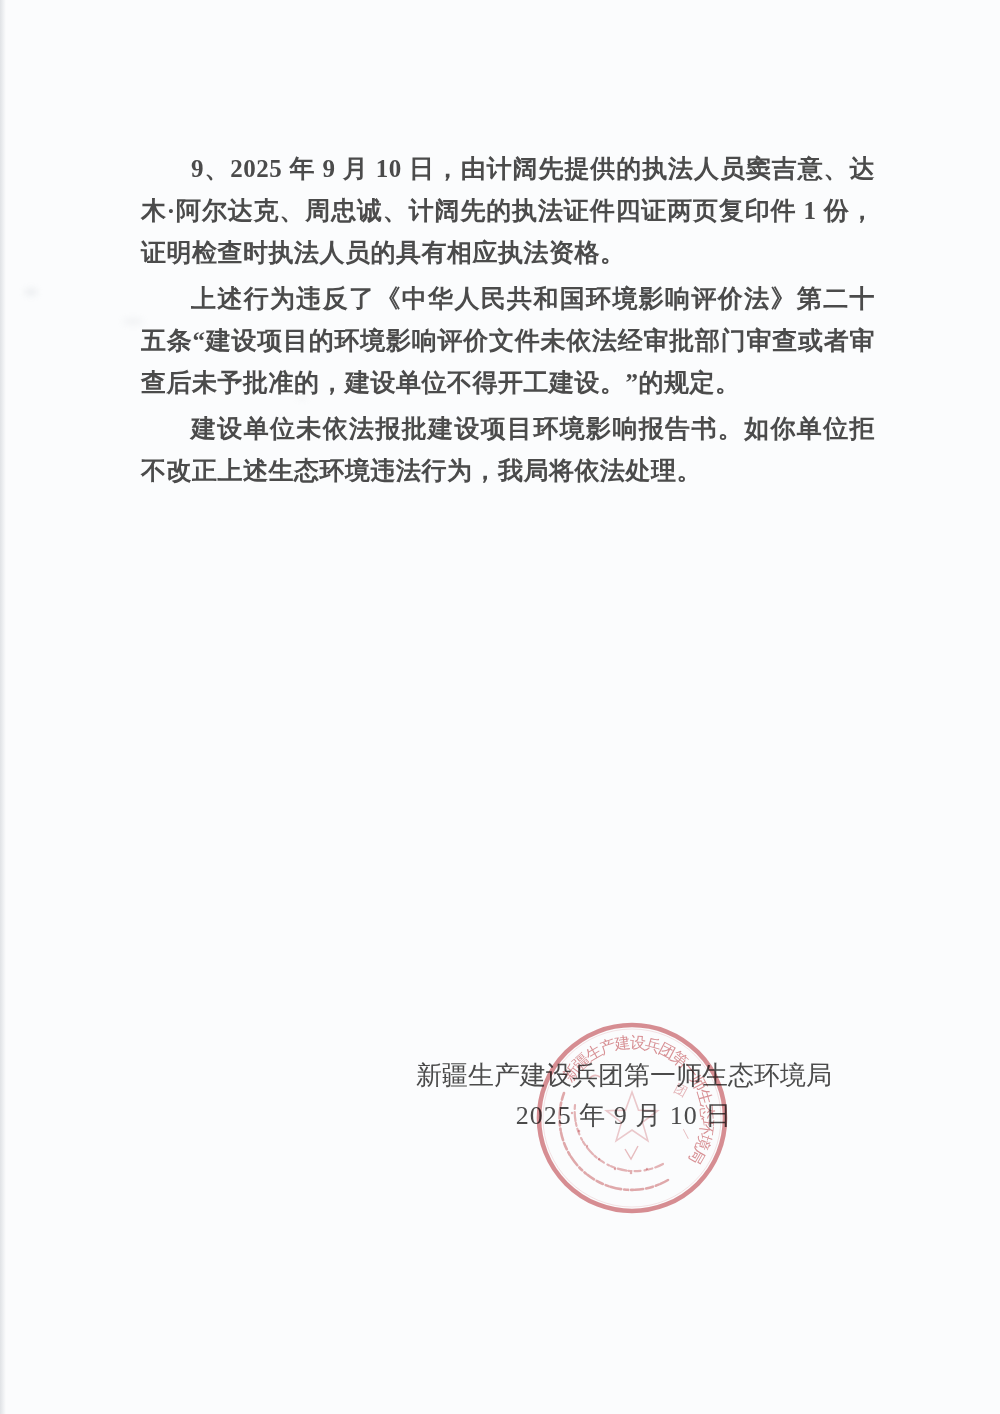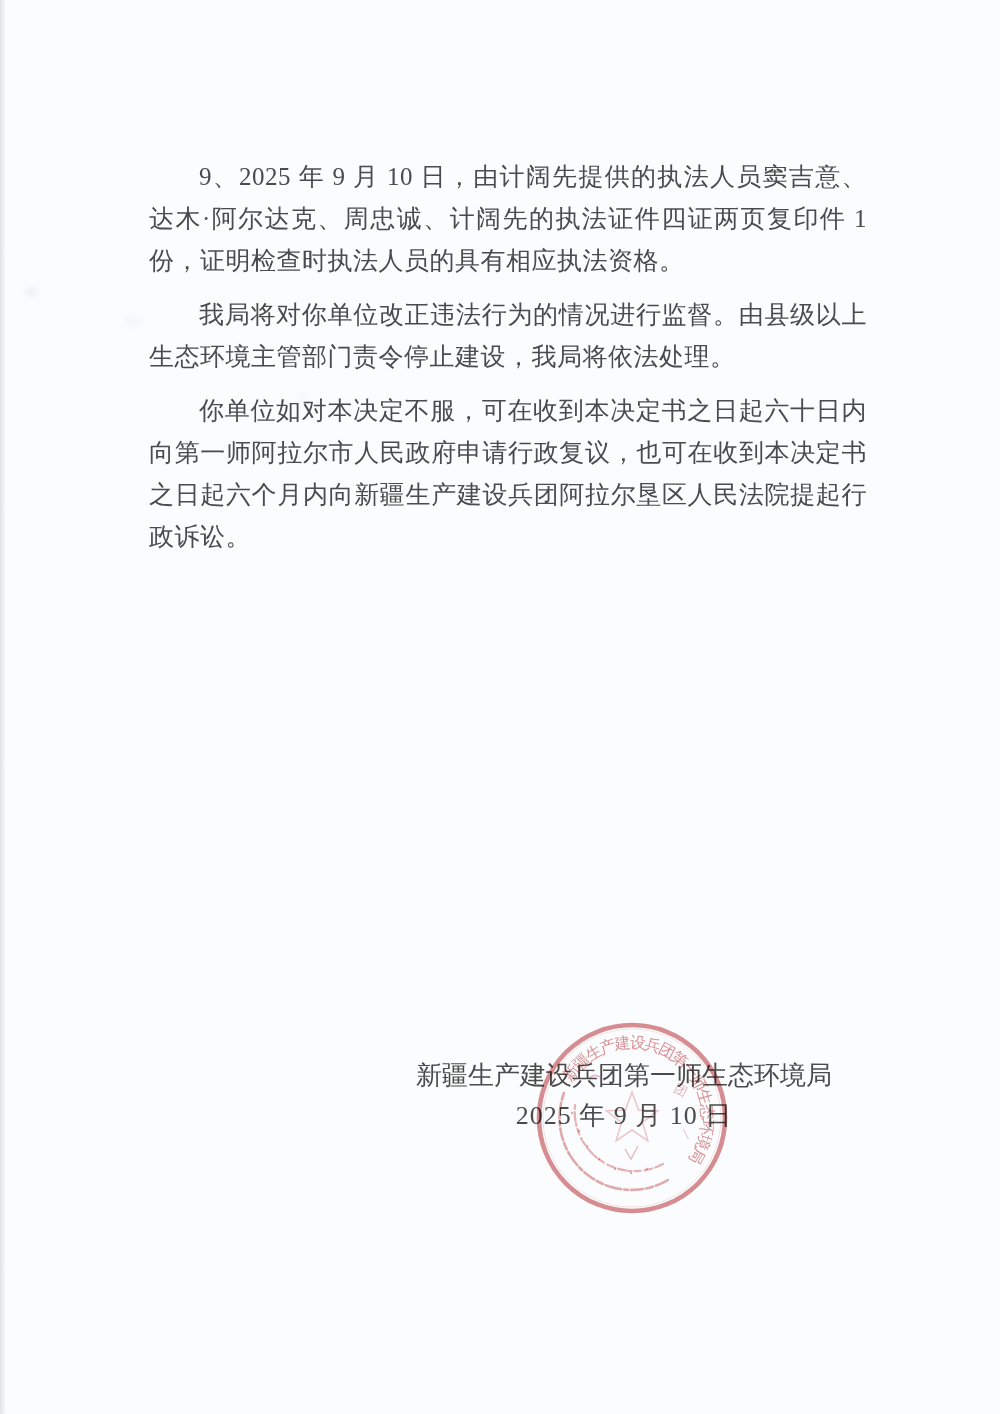--- a/index.html
+++ b/index.html
@@ -40,23 +40,24 @@
     left: 137px;
     top: 144px;
     width: 742px;
     font-size: 25px;
     line-height: 42px;
     letter-spacing: 0.5px;
     color: #4b4b4b;
     text-align: justify;
   }
   .doc-body p {
-    margin: 12px;
+    margin: 4px;
     text-indent: 2em;
     text-align: justify;
+    font-weight: bold;
   }
   .signature {
     position: absolute;
     right: 168px;
     top: 1056px;
     text-align: center;
     color: #4b4b4b;
   }
   .signature .org {
     font-size: 26px;
@@ -84,22 +85,22 @@
 <body>
 
 <div class="page" style="background: rgb(251, 252, 253);">
   <div class="scan-edge"></div>
   <div class="smudge s1"></div>
   <div class="smudge s2"></div>
   <div class="smudge s3"></div>
 
   <div class="doc-body" style="color: rgb(75, 75, 75);">
       <p>9、2025 年 9 月 10 日，由计阔先提供的执法人员窦吉意、达木·阿尔达克、周忠诚、计阔先的执法证件四证两页复印件 1 份，证明检查时执法人员的具有相应执法资格。</p>
-      <p>我局将对你单位改正违法行为的情况进行监督。由县级以上生态环境主管部门责令停止建设，我局将依法处理。</p>
-      <p>你单位如对本决定不服，可在收到本决定书之日起六十日内向第一师阿拉尔市人民政府申请行政复议，也可在收到本决定书之日起六个月内向新疆生产建设兵团阿拉尔垦区人民法院提起行政诉讼。</p>
+      <p>上述行为违反了《中华人民共和国环境影响评价法》第二十五条“建设项目的环境影响评价文件未依法经审批部门审查或者审查后未予批准的，建设单位不得开工建设。”的规定。</p>
+      <p>建设单位未依法报批建设项目环境影响报告书。如你单位拒不改正上述生态环境违法行为，我局将依法处理。</p>
     </div>
 
   <div class="signature" style="color: rgb(75, 75, 75);">
     <div class="org">新疆生产建设兵团第一师生态环境局</div>
     <div class="date">2025 年 9 月 10 日</div>
   </div>
 
   <div class="stamp" id="stamp-root" style="color: rgb(194, 69, 75);">
     <svg viewBox="0 0 210 210" xmlns="http://www.w3.org/2000/svg">
 

